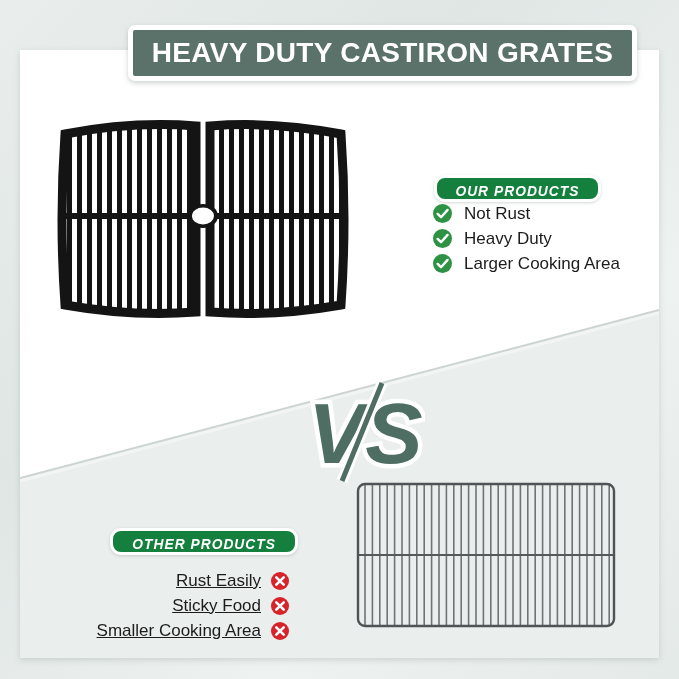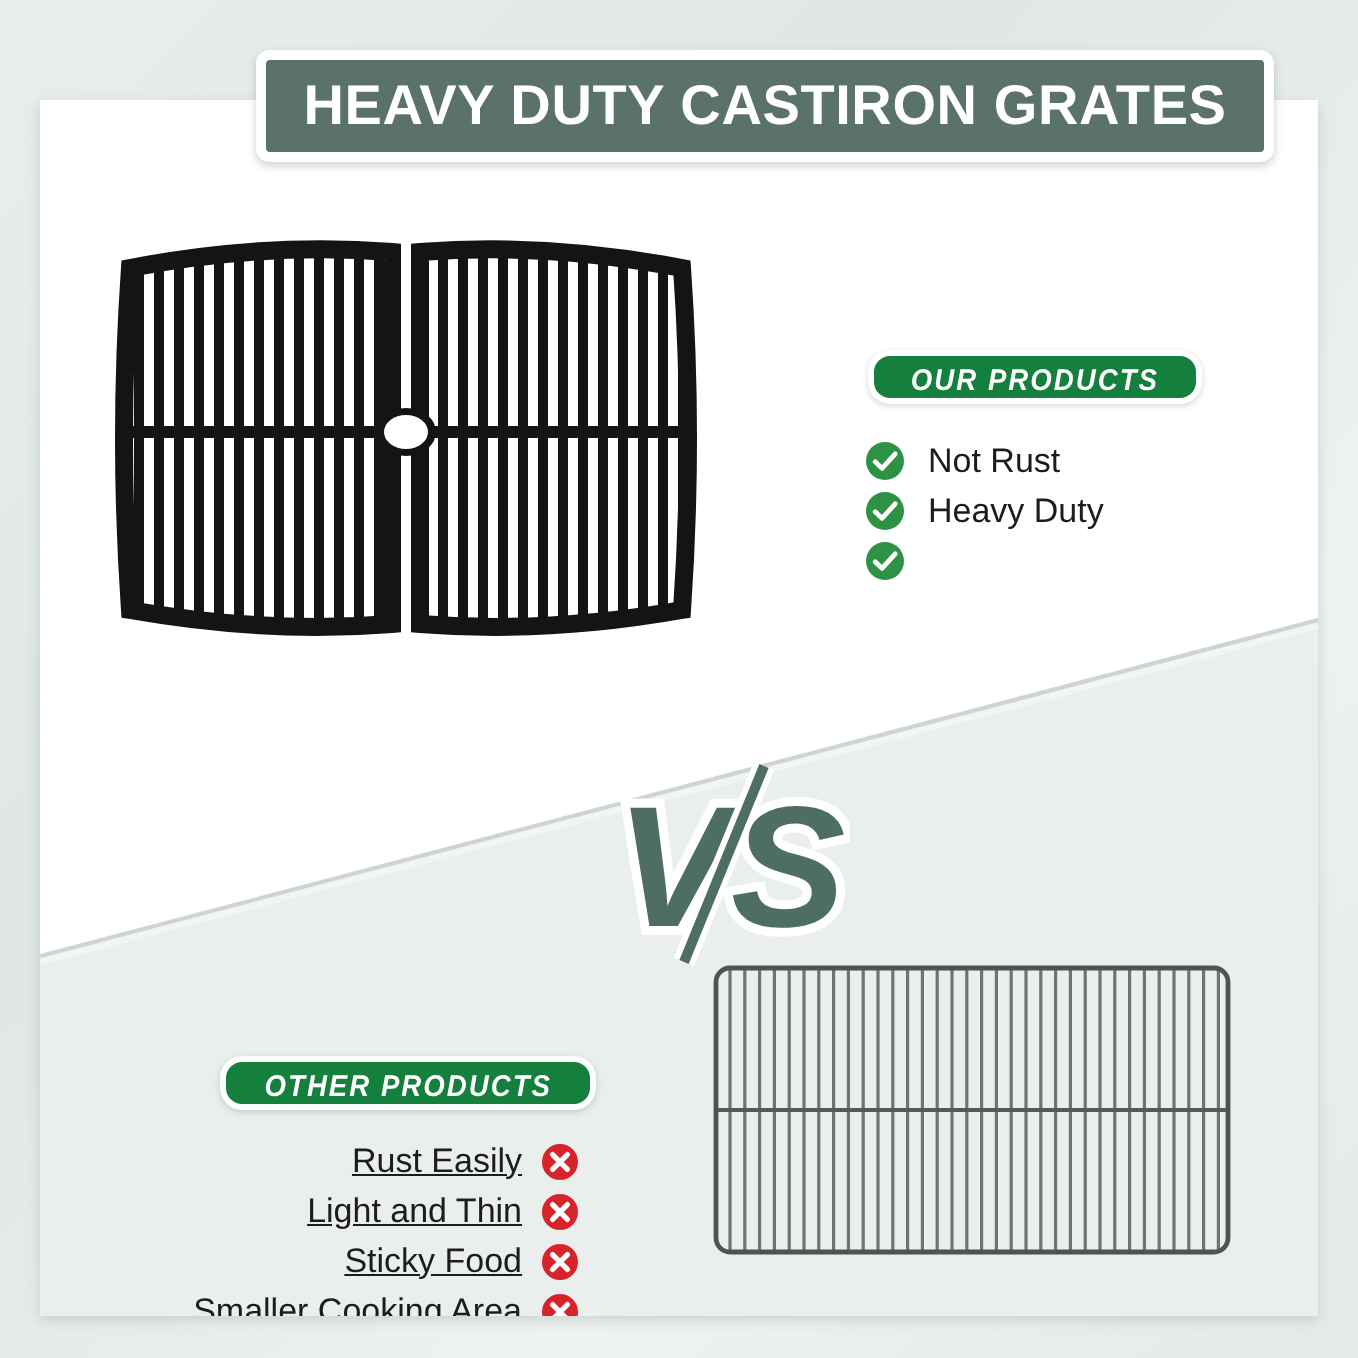--- a/index.html
+++ b/index.html
@@ -60,21 +60,21 @@
     color:#ffffff; font-size:15px; font-weight:bold;
     font-style:italic; letter-spacing:1.1px;
     font-stretch:condensed; white-space:nowrap;
     transform:scaleX(.92);
   }
   #badge-our   { left:414px; top:125px; }
   #badge-other { left:90px;  top:478px; }
 
   
   #list-our {
-    position:absolute; left:412px; top:168px; z-index:5;
+    position:absolute; left:412px; top:151px; z-index:5;
   }
   #list-our .row {
     display:flex; align-items:center; height:25px;
   }
   #list-our .row .txt {
     font-size:17px; color:#1c1c1c; margin-left:11px; white-space:nowrap;
   }
 
   #list-other {
     position:absolute; left:40px; top:518px; width:230px; z-index:5;
@@ -246,39 +246,33 @@
           <circle cx="10.5" cy="10.5" r="9.5" fill="#2e9245"></circle>
           <path d="M5.6 10.9 L9 14.2 L15.6 6.9" fill="none" stroke="#ffffff" stroke-width="2.4" stroke-linecap="round" stroke-linejoin="round"></path>
         </svg>
         <span class="txt">Heavy Duty</span>
       </div>
       <div class="row">
         <svg class="ico" width="21" height="21" viewBox="0 0 21 21">
           <circle cx="10.5" cy="10.5" r="9.5" fill="#2e9245"></circle>
           <path d="M5.6 10.9 L9 14.2 L15.6 6.9" fill="none" stroke="#ffffff" stroke-width="2.4" stroke-linecap="round" stroke-linejoin="round"></path>
         </svg>
+        <span class="txt">Larger Cooking Area</span>
       </div>
     </div>
 
     <div id="list-other">
       <div class="row">
         <span class="txt">Rust Easily</span>
         <svg class="ico" width="20" height="20" viewBox="0 0 20 20">
           <circle cx="10" cy="10" r="9" fill="#d8232a"></circle>
           <path d="M6.3 6.3 L13.7 13.7 M13.7 6.3 L6.3 13.7" stroke="#ffffff" stroke-width="2.6" stroke-linecap="round"></path>
         </svg>
       </div>
       <div class="row">
-        <span class="txt">Light and Thin</span>
-        <svg class="ico" width="20" height="20" viewBox="0 0 20 20">
-          <circle cx="10" cy="10" r="9" fill="#d8232a"></circle>
-          <path d="M6.3 6.3 L13.7 13.7 M13.7 6.3 L6.3 13.7" stroke="#ffffff" stroke-width="2.6" stroke-linecap="round"></path>
-        </svg>
-      </div>
-      <div class="row">
         <span class="txt">Sticky Food</span>
         <svg class="ico" width="20" height="20" viewBox="0 0 20 20">
           <circle cx="10" cy="10" r="9" fill="#d8232a"></circle>
           <path d="M6.3 6.3 L13.7 13.7 M13.7 6.3 L6.3 13.7" stroke="#ffffff" stroke-width="2.6" stroke-linecap="round"></path>
         </svg>
       </div>
       <div class="row">
         <span class="txt">Smaller Cooking Area</span>
         <svg class="ico" width="20" height="20" viewBox="0 0 20 20">
           <circle cx="10" cy="10" r="9" fill="#d8232a"></circle>

